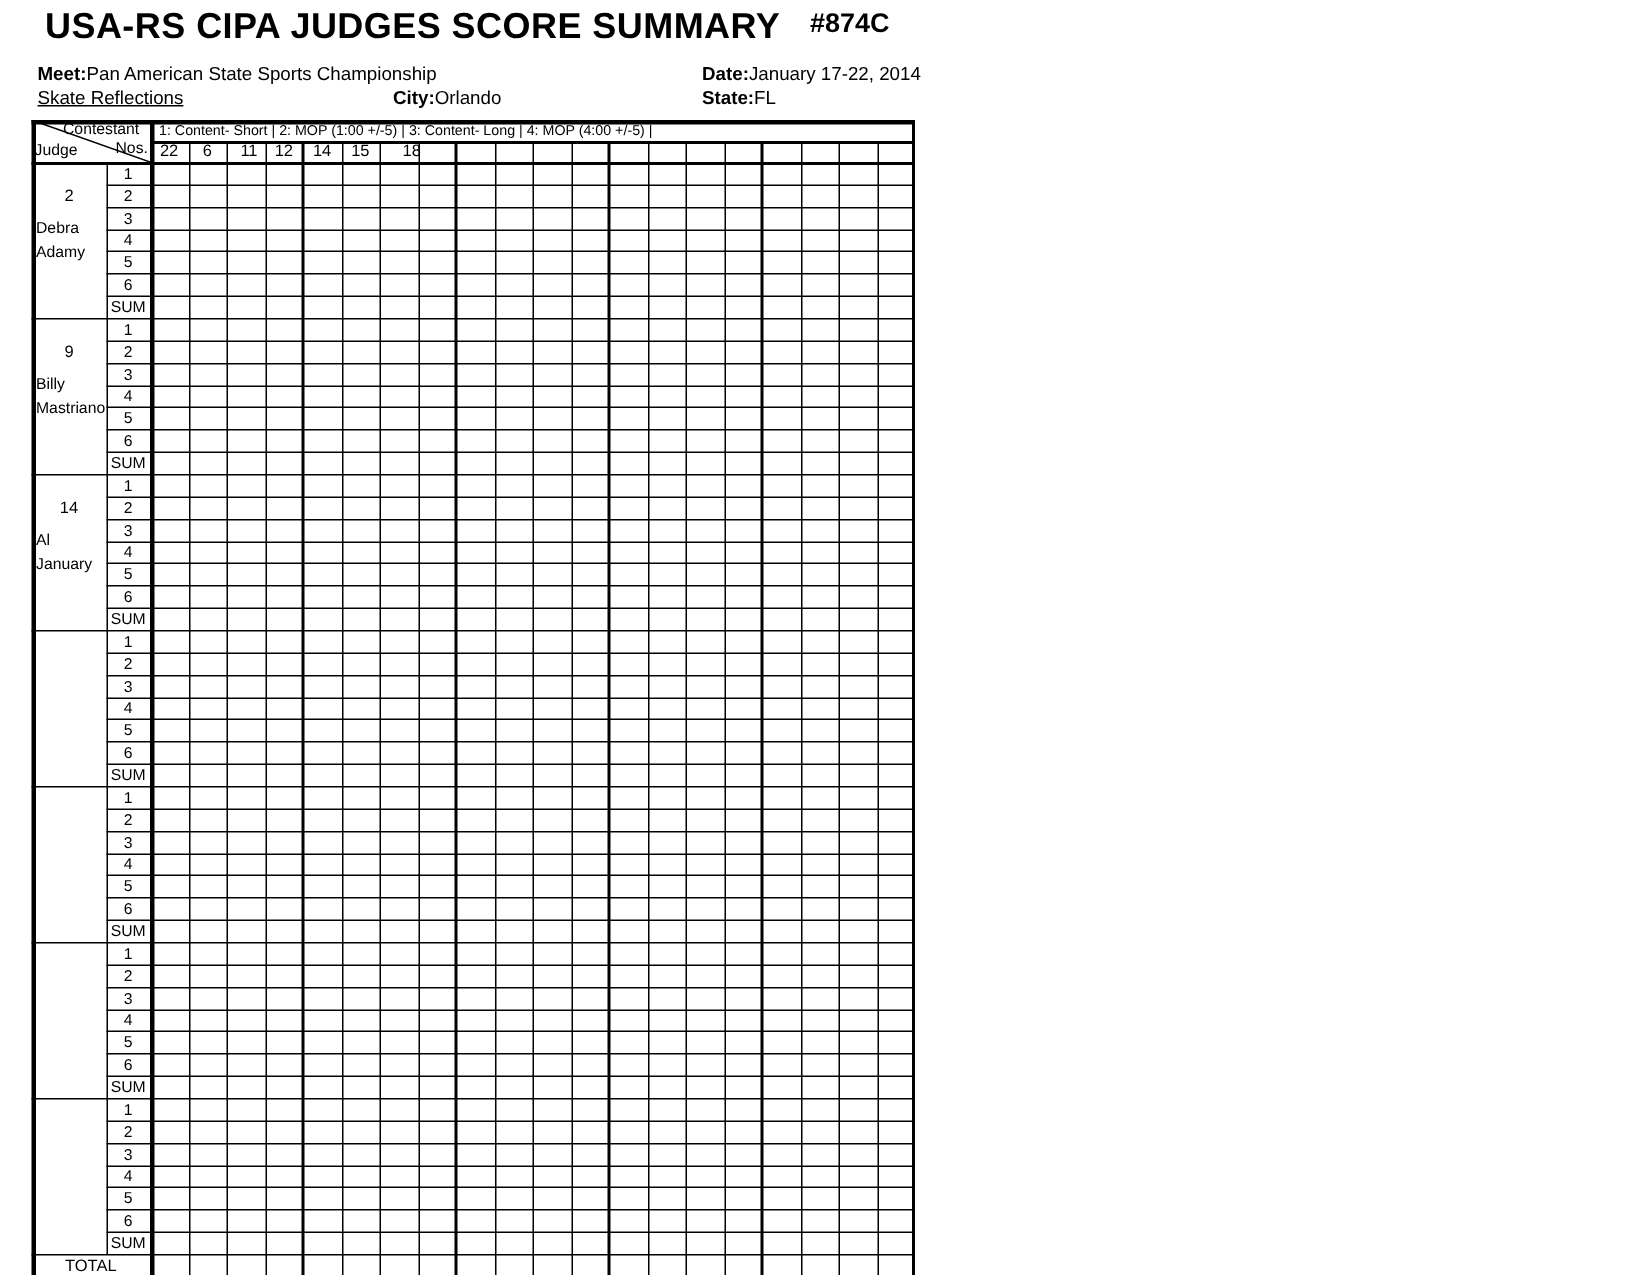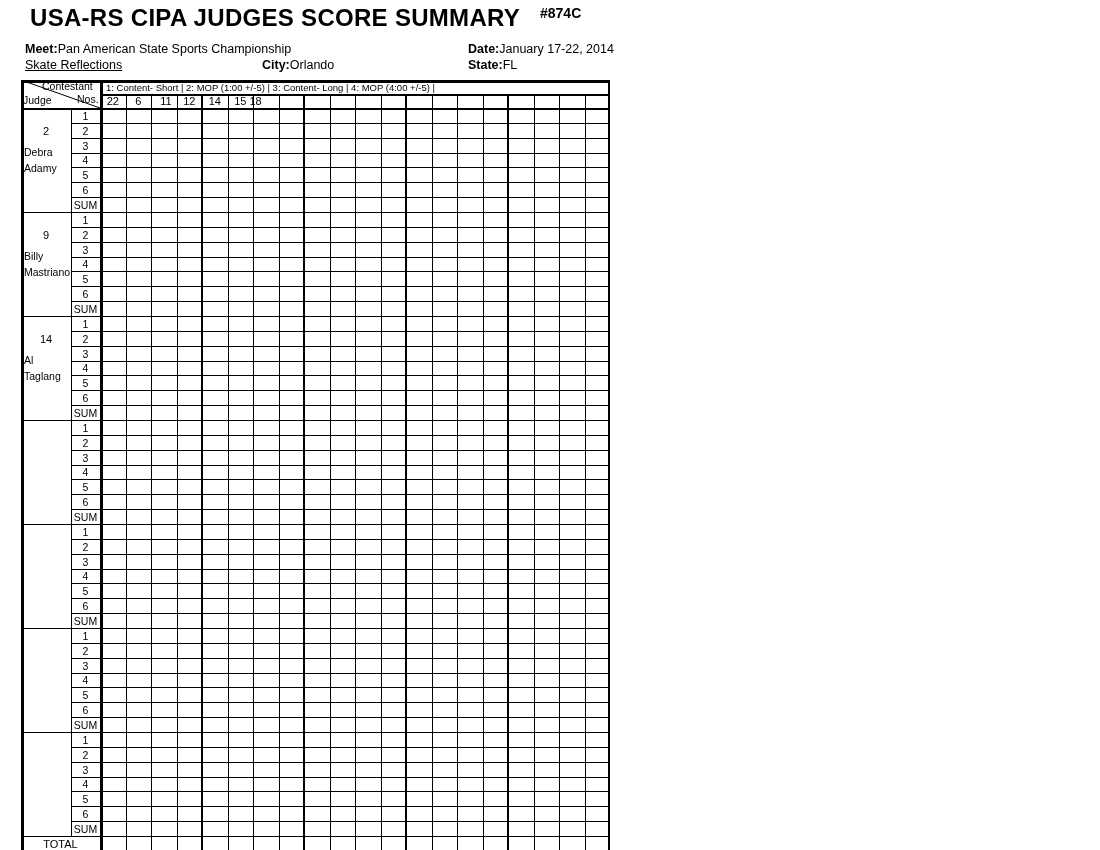--- a/index.html
+++ b/index.html
@@ -2,21 +2,21 @@
 <html><head>
 <meta charset="utf-8">
 <style>
   html,body{margin:0;padding:0;background:#fff;}
   #page{
     position:relative;width:1100px;height:850px;background:#fff;
     overflow:hidden;font-family:"Liberation Sans",sans-serif;color:#000;
   }
   .abs{position:absolute;white-space:nowrap;}
   .title{font-size:24px;font-weight:bold;letter-spacing:.3px;}
-  .docnum{font-size:14px;font-weight:bold;}
+  .docnum{font-size:18px;font-weight:bold;}
   .hline{font-size:12.5px;}
   .hline b{font-weight:bold;}
   .pre{white-space:pre;}
   
   #scoretable{position:absolute;left:21px;top:80px;width:589px;height:770px;}
   #scoretable .ln{position:absolute;background:#000;}
   #scoretable .t{position:absolute;color:#000;white-space:nowrap;}
   .cellc{display:flex;align-items:flex-end;justify-content:center;}
   .celll{display:flex;align-items:flex-end;justify-content:flex-start;}
   .fs11{font-size:11px;}
@@ -122,21 +122,21 @@
       <div class="ln" style="left: 512.5px; top: 14px; width: 1px; height: 756px;"></div>
       <div class="ln" style="left: 538px; top: 14px; width: 1px; height: 756px;"></div>
       <div class="ln" style="left: 563.5px; top: 14px; width: 1px; height: 756px;"></div>
       <div class="ln" style="left: 586.5px; top: 0px; width: 2.5px; height: 770px;"></div>
       <div class="t fs11 cellc" style="left: 79px; top: 14px; width: 25.5px; height: 13px;">22</div>
       <div class="t fs11 cellc" style="left: 104.5px; top: 14px; width: 25.5px; height: 13px;">6</div>
       <div class="t fs11 cellc" style="left: 130px; top: 14px; width: 30px; height: 13px;">11</div>
       <div class="t fs11 cellc" style="left: 155.5px; top: 14px; width: 25.5px; height: 13px;">12</div>
       <div class="t fs11 cellc" style="left: 181px; top: 14px; width: 25.5px; height: 13px;">14</div>
       <div class="t fs11 cellc" style="left: 206.5px; top: 14px; width: 25.5px; height: 13px;">15</div>
-      <div class="t fs11 cellc" style="left: 227px; top: 14px; width: 15px; height: 13px;">18</div>
+      <div class="t fs11 cellc" style="left: 246px; top: 14px; width: 15px; height: 13px;">18</div>
       <div class="t fs11 cellc" style="left: 257.5px; top: 14px; width: 25.5px; height: 13px;"></div>
       <div class="t fs11 cellc" style="left: 283px; top: 14px; width: 25.5px; height: 13px;"></div>
       <div class="t fs11 cellc" style="left: 308.5px; top: 14px; width: 25.5px; height: 13px;"></div>
       <div class="t fs11 cellc" style="left: 334px; top: 14px; width: 25.5px; height: 13px;"></div>
       <div class="t fs11 cellc" style="left: 359.5px; top: 14px; width: 25.5px; height: 13px;"></div>
       <div class="t fs11 cellc" style="left: 385px; top: 14px; width: 25.5px; height: 13px;"></div>
       <div class="t fs11 cellc" style="left: 410.5px; top: 14px; width: 25.5px; height: 13px;"></div>
       <div class="t fs11 cellc" style="left: 436px; top: 14px; width: 25.5px; height: 13px;"></div>
       <div class="t fs11 cellc" style="left: 461.5px; top: 14px; width: 25.5px; height: 13px;"></div>
       <div class="t fs11 cellc" style="left: 487px; top: 14px; width: 25.5px; height: 13px;"></div>
@@ -158,21 +158,21 @@
       <div class="t fs10 celll" style="left: 3px; top: 185px; width: 47px; height: 13px;">Mastriano</div>
       <div class="t fs10 cellc" style="left: 50px; top: 132px; width: 29px; height: 13.8571px;">1</div>
       <div class="t fs10 cellc" style="left: 50px; top: 146.857px; width: 29px; height: 13.8571px;">2</div>
       <div class="t fs10 cellc" style="left: 50px; top: 161.714px; width: 29px; height: 13.8571px;">3</div>
       <div class="t fs10 cellc" style="left: 50px; top: 176.571px; width: 29px; height: 13.8571px;">4</div>
       <div class="t fs10 cellc" style="left: 50px; top: 191.429px; width: 29px; height: 13.8571px;">5</div>
       <div class="t fs10 cellc" style="left: 50px; top: 206.286px; width: 29px; height: 13.8571px;">6</div>
       <div class="t fs10 cellc" style="left: 50px; top: 221.143px; width: 29px; height: 13.8571px;">SUM</div>
       <div class="t fs11 cellc" style="left: 0px; top: 252px; width: 50px; height: 13px;">14</div>
       <div class="t fs10 celll" style="left: 3px; top: 273px; width: 47px; height: 13px;">Al</div>
-      <div class="t fs10 celll" style="left: 3px; top: 289px; width: 47px; height: 13px;">Taglang</div>
+      <div class="t fs10 celll" style="left: 3px; top: 289px; width: 47px; height: 13px;">January</div>
       <div class="t fs10 cellc" style="left: 50px; top: 236px; width: 29px; height: 13.8571px;">1</div>
       <div class="t fs10 cellc" style="left: 50px; top: 250.857px; width: 29px; height: 13.8571px;">2</div>
       <div class="t fs10 cellc" style="left: 50px; top: 265.714px; width: 29px; height: 13.8571px;">3</div>
       <div class="t fs10 cellc" style="left: 50px; top: 280.571px; width: 29px; height: 13.8571px;">4</div>
       <div class="t fs10 cellc" style="left: 50px; top: 295.429px; width: 29px; height: 13.8571px;">5</div>
       <div class="t fs10 cellc" style="left: 50px; top: 310.286px; width: 29px; height: 13.8571px;">6</div>
       <div class="t fs10 cellc" style="left: 50px; top: 325.143px; width: 29px; height: 13.8571px;">SUM</div>
       <div class="t fs10 cellc" style="left: 50px; top: 340px; width: 29px; height: 13.8571px;">1</div>
       <div class="t fs10 cellc" style="left: 50px; top: 354.857px; width: 29px; height: 13.8571px;">2</div>
       <div class="t fs10 cellc" style="left: 50px; top: 369.714px; width: 29px; height: 13.8571px;">3</div>

